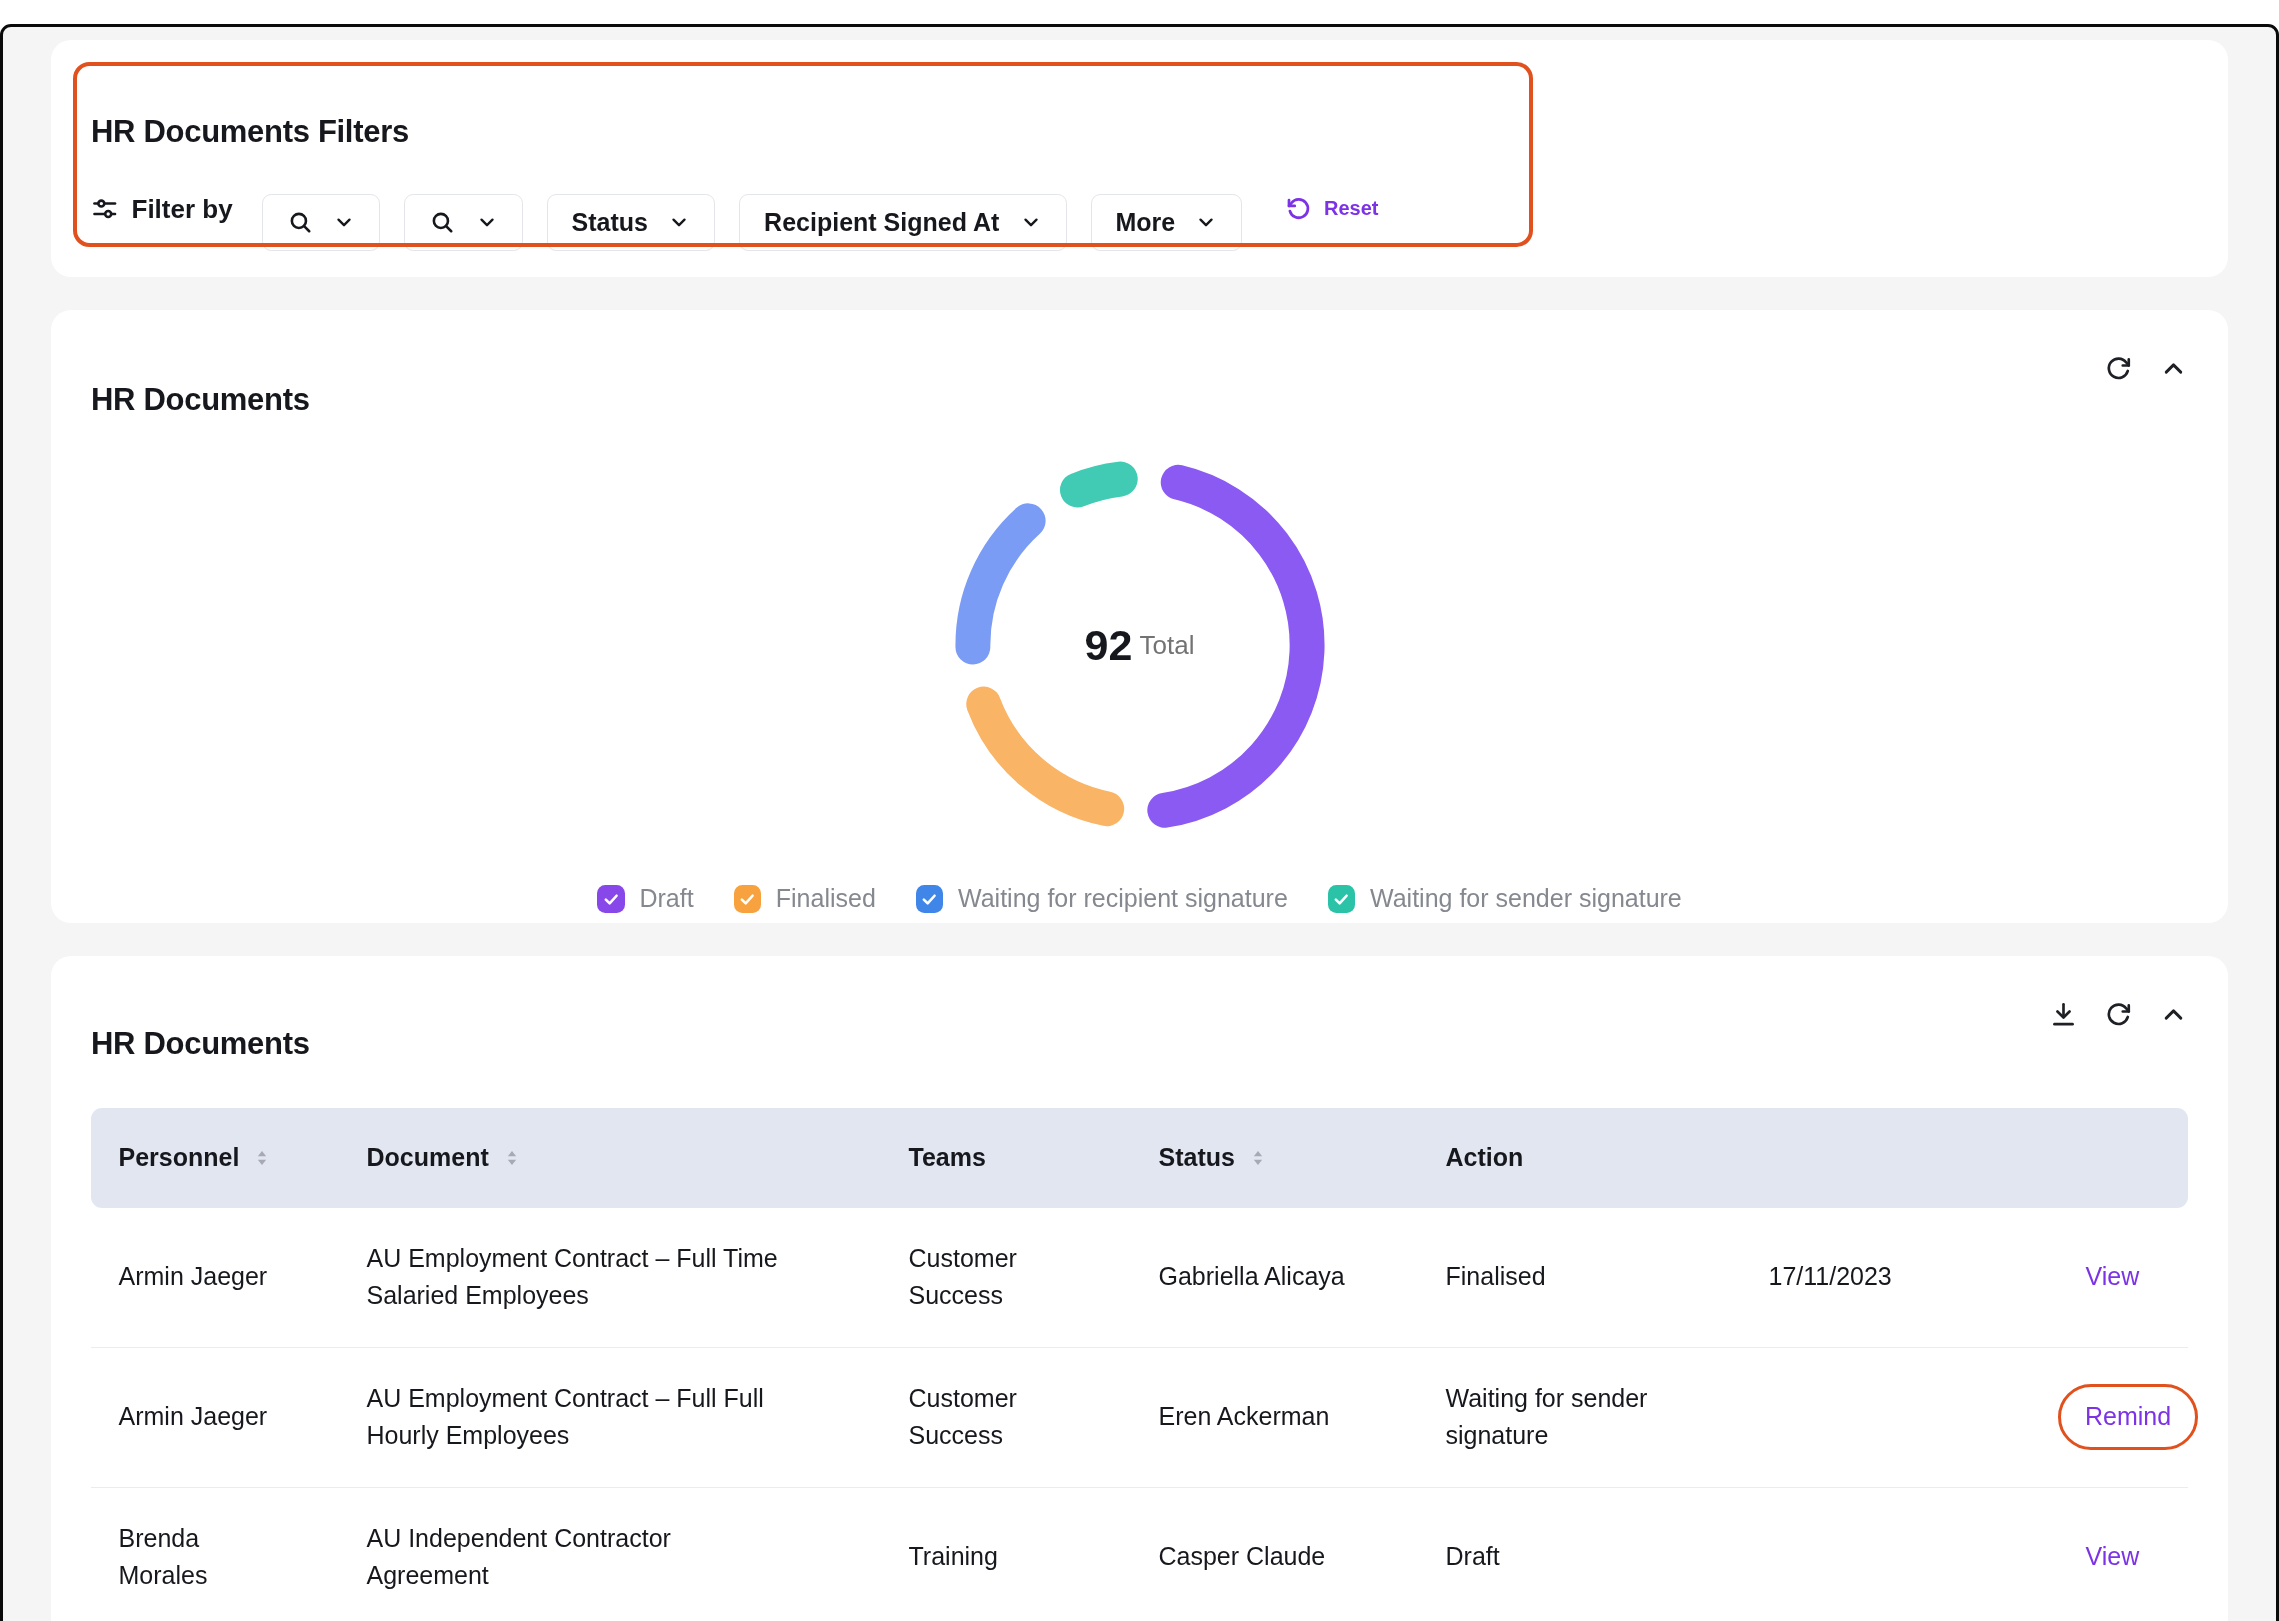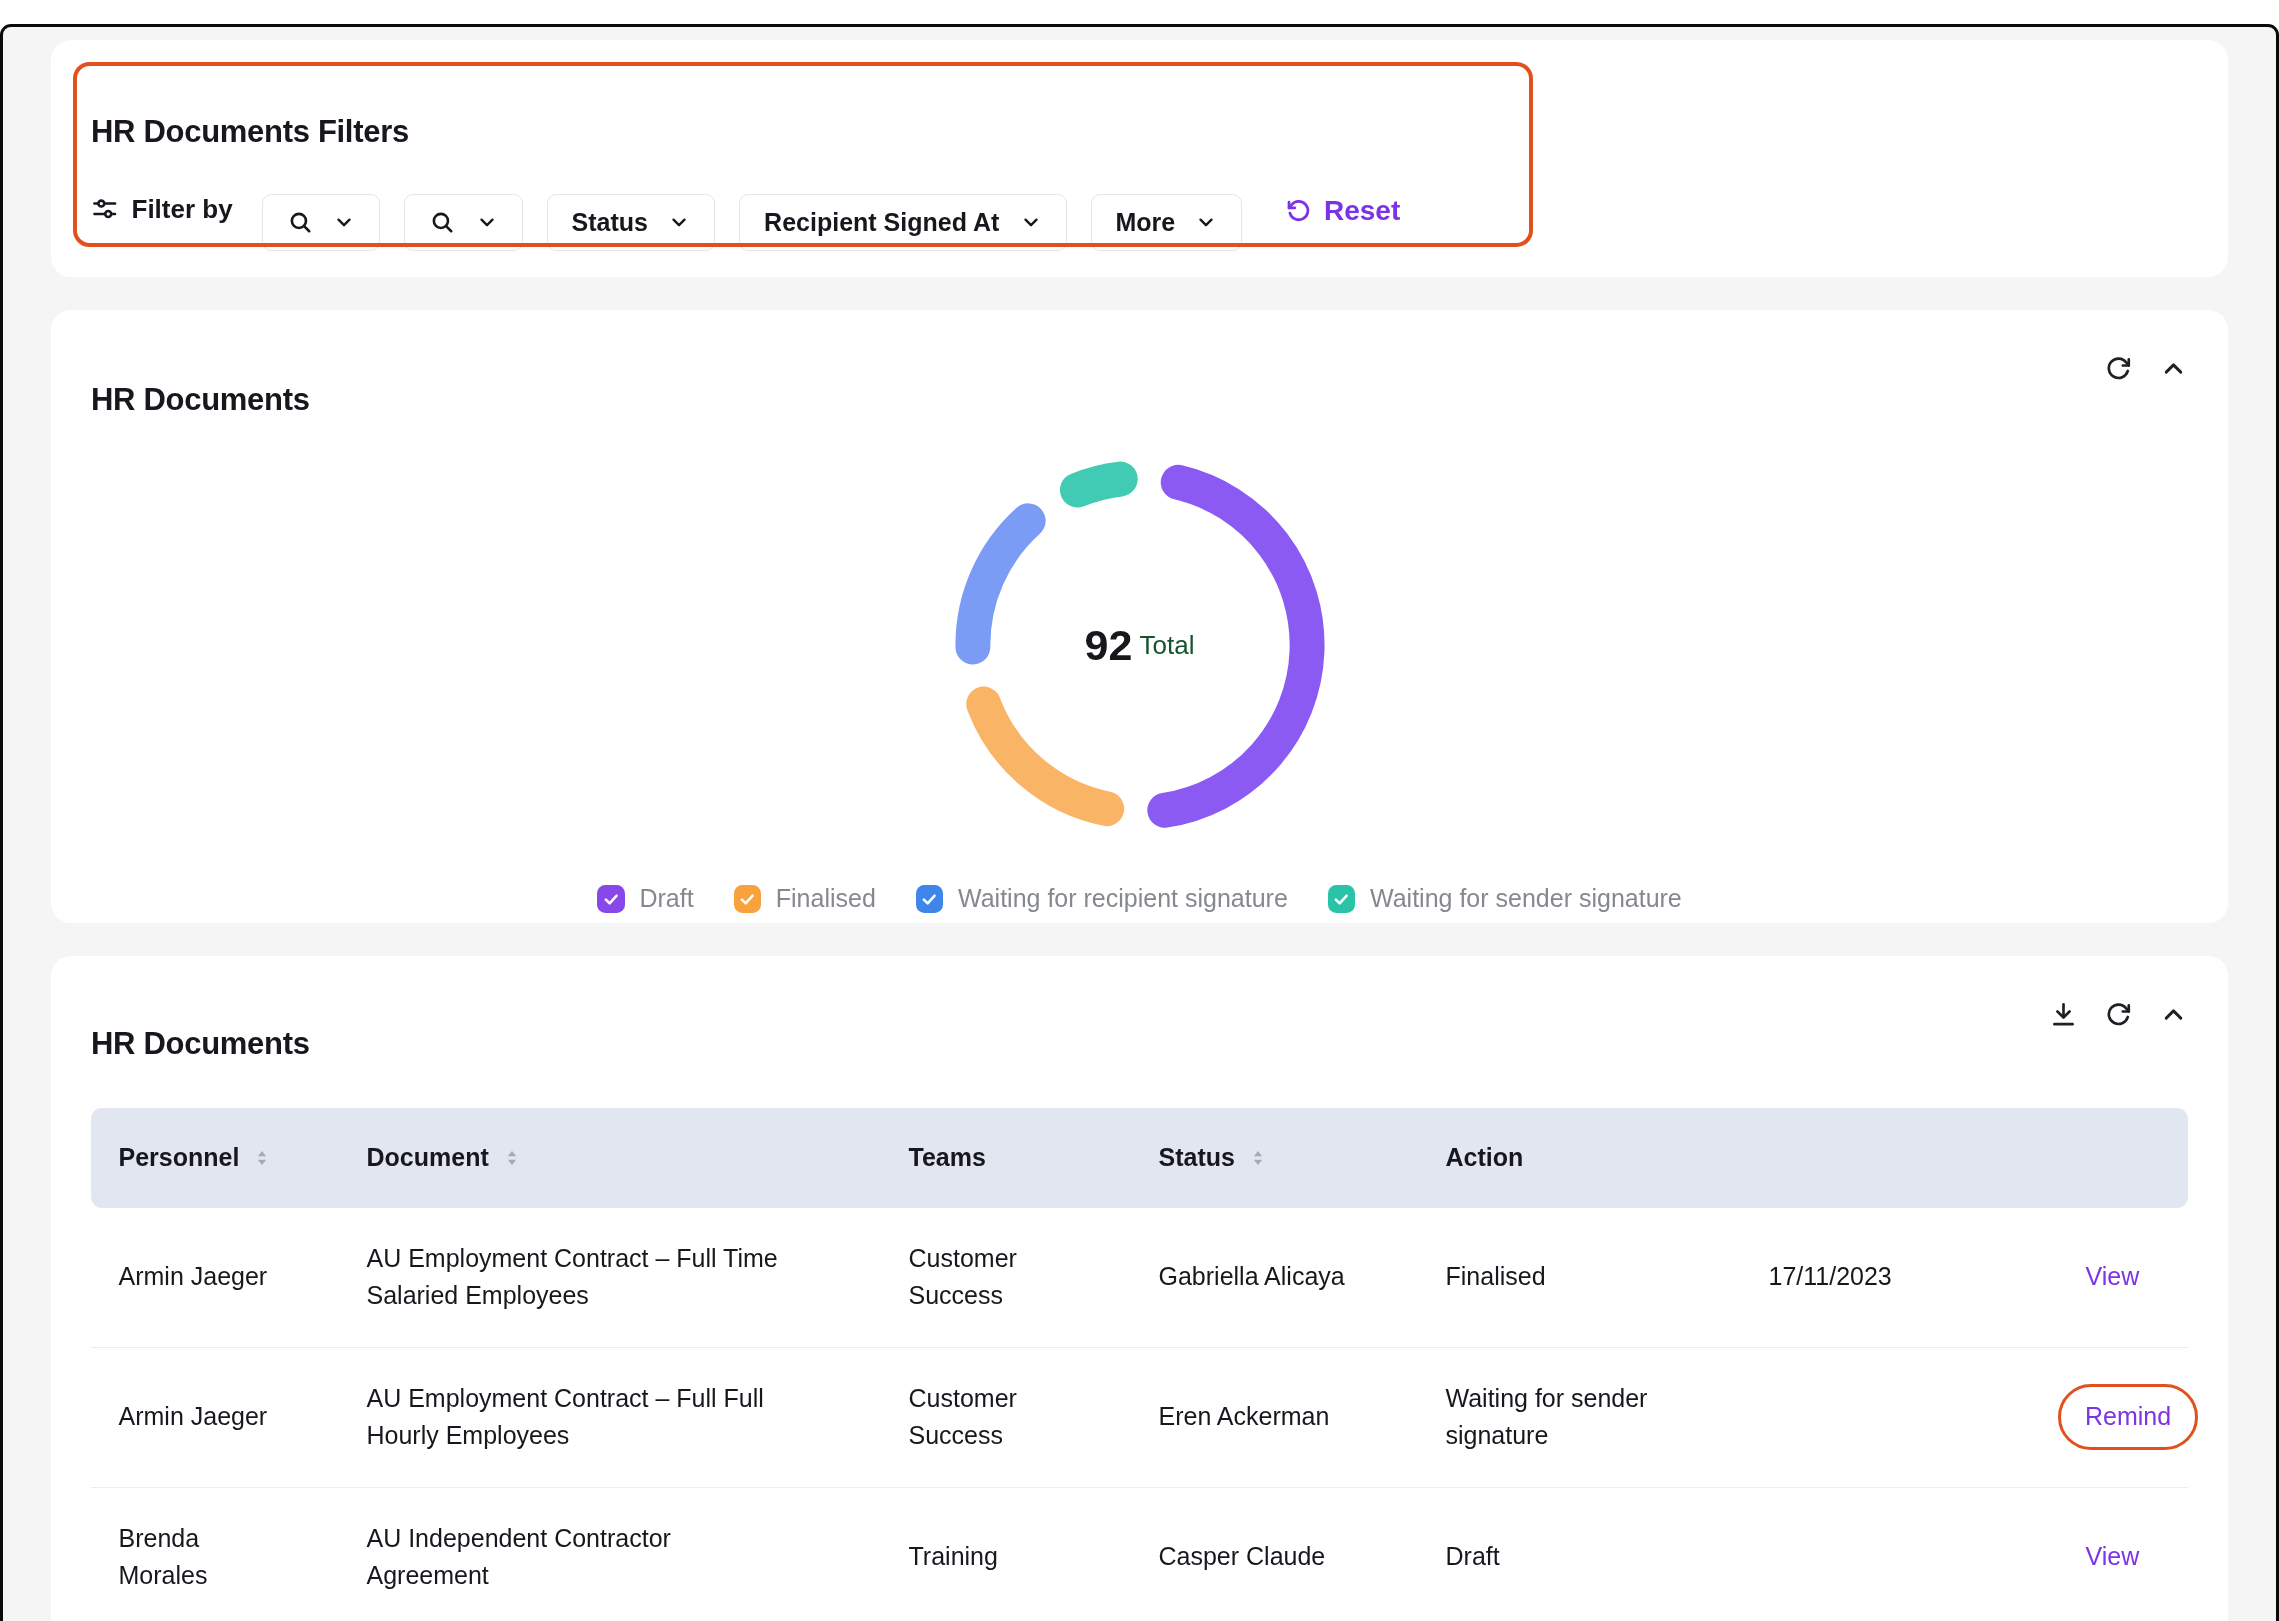--- a/index.html
+++ b/index.html
@@ -26,37 +26,37 @@
   }
   .filters-row{ display:flex; align-items:flex-start; gap:24px; }
   .filter-by{ display:flex; align-items:center; gap:13px; font-size:26px; font-weight:700; margin-right:5.5px; }
   .fbtn{
     display:flex; align-items:center; gap:14.7px; height:57px; padding:0 24px;
     border:1.8px solid var(--border-gray,#e4e5ea); border-radius:9.2px; background:#fff;
     font-size:25px; font-weight:700; color:var(--text-dark,#17181d); cursor:pointer;
   }
   .fbtn .chev{ margin-left:5.5px; }
   .reset{ display:flex; align-items:center; gap:11px; color:var(--accent-purple,#7c33e6);
-    font-size:28px; font-weight:700; margin-left:13px; cursor:pointer; background:none; border:none; }
+    font-size:20px; font-weight:700; margin-left:13px; cursor:pointer; background:none; border:none; }
 
   
   .icon{ display:inline-block; line-height:0; }
   .icon svg{ display:block; width:100%; height:100%; }
   .i22{width:20px;height:20px} .i24{width:22px;height:22px} .i28{width:26px;height:26px}
   .i30{width:27.5px;height:27.5px} .i32{width:29px;height:29px}
 
   
   .chart-card{ margin-top:33px; height:613px; padding:46px 40px 0; }
   .card-icons{ position:absolute; top:44px; right:40px; display:flex; align-items:center; gap:26px; color:#1e2025; }
   .icon-btn{ background:none; border:none; padding:0; color:inherit; cursor:pointer; line-height:0; }
 
   .donut-wrap{ position:relative; width:404px; height:404px; margin:22px auto 0; }
   .donut-center{ position:absolute; inset:0; display:flex; flex-direction:row; align-items:center; justify-content:center; gap:7.3px; }
   .donut-value{ font-size:43px; font-weight:700; }
-  .donut-label{ font-size:26px; color:#14532d; }
+  .donut-label{ font-size:26px; color:#737373; }
 
   .legend{ display:flex; justify-content:center; align-items:center; gap:40px; margin-top:37px; }
   .legend-item{ display:flex; align-items:center; gap:14.7px; cursor:pointer; }
   .legend-check{ width:27.5px; height:27.5px; border-radius:8.3px; display:flex; align-items:center; justify-content:center; background:#999; }
   .legend-check svg{ width:18.4px; height:18.4px; }
   .legend-label{ font-size:25px; color:var(--text-gray,#85888f); }
 
   
   .table-card{ margin-top:33px; height:797px; padding:44px 40px 0; }
   .table-title{ margin-bottom:46px; }

